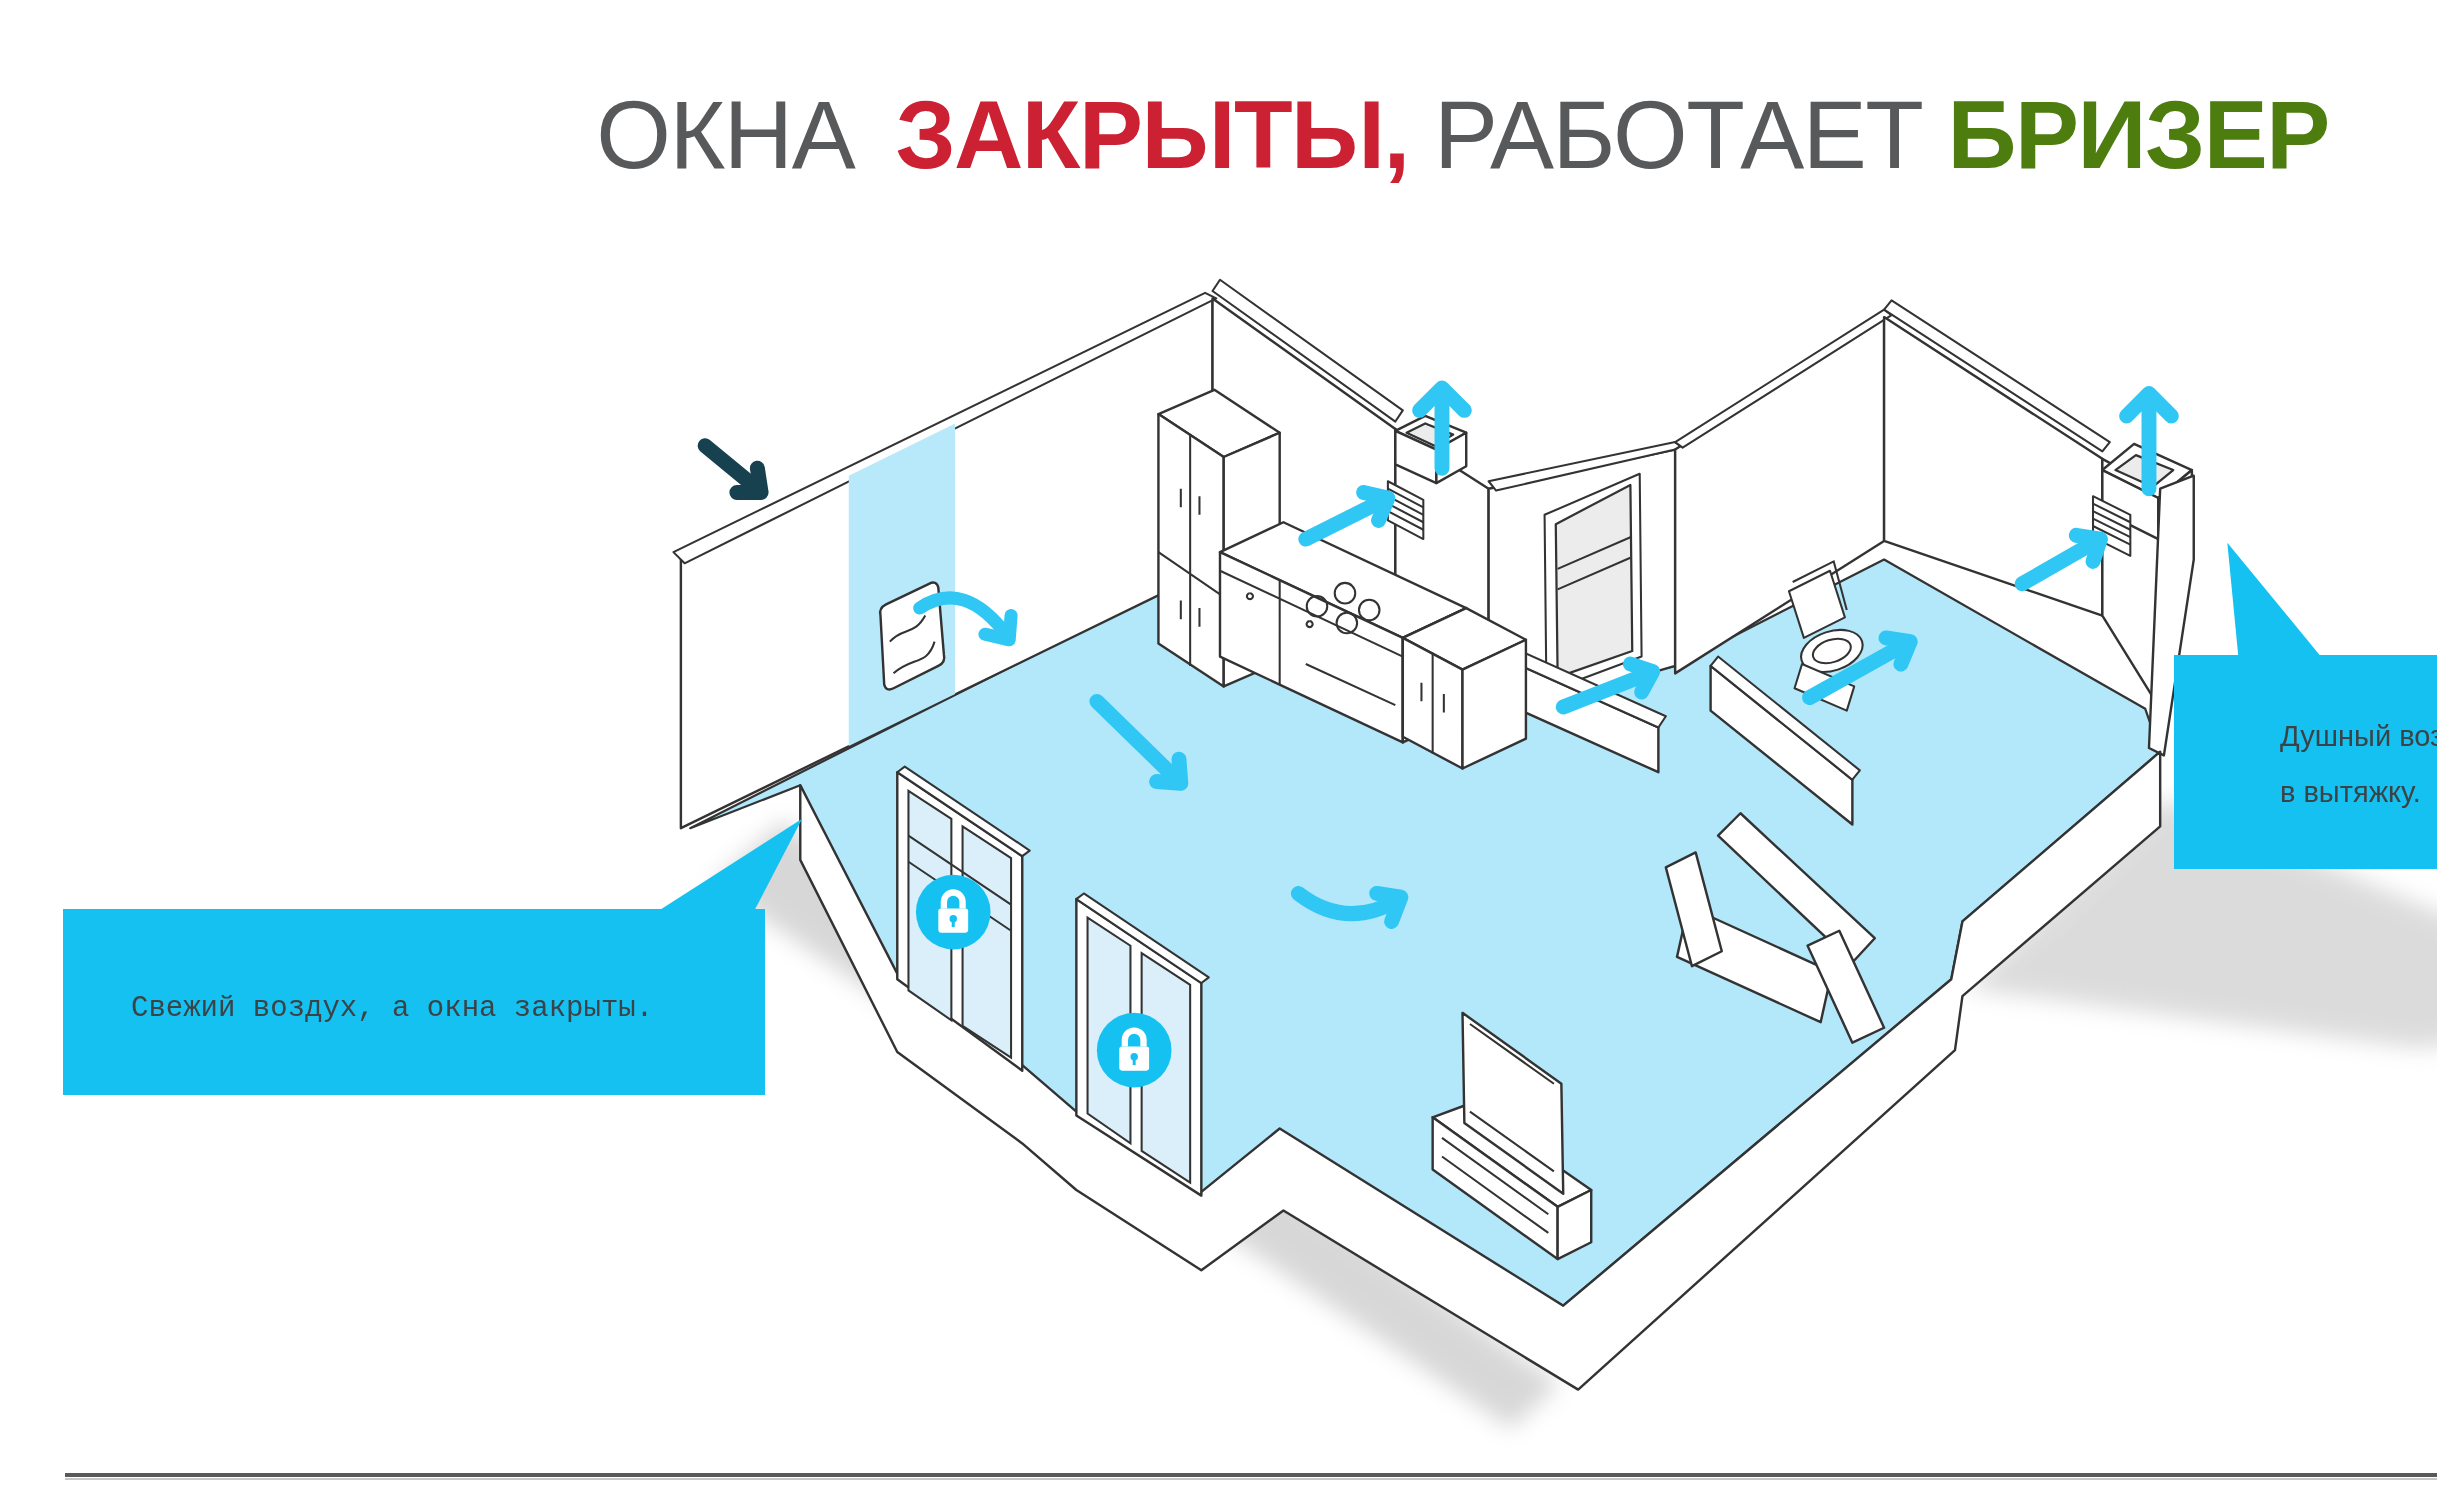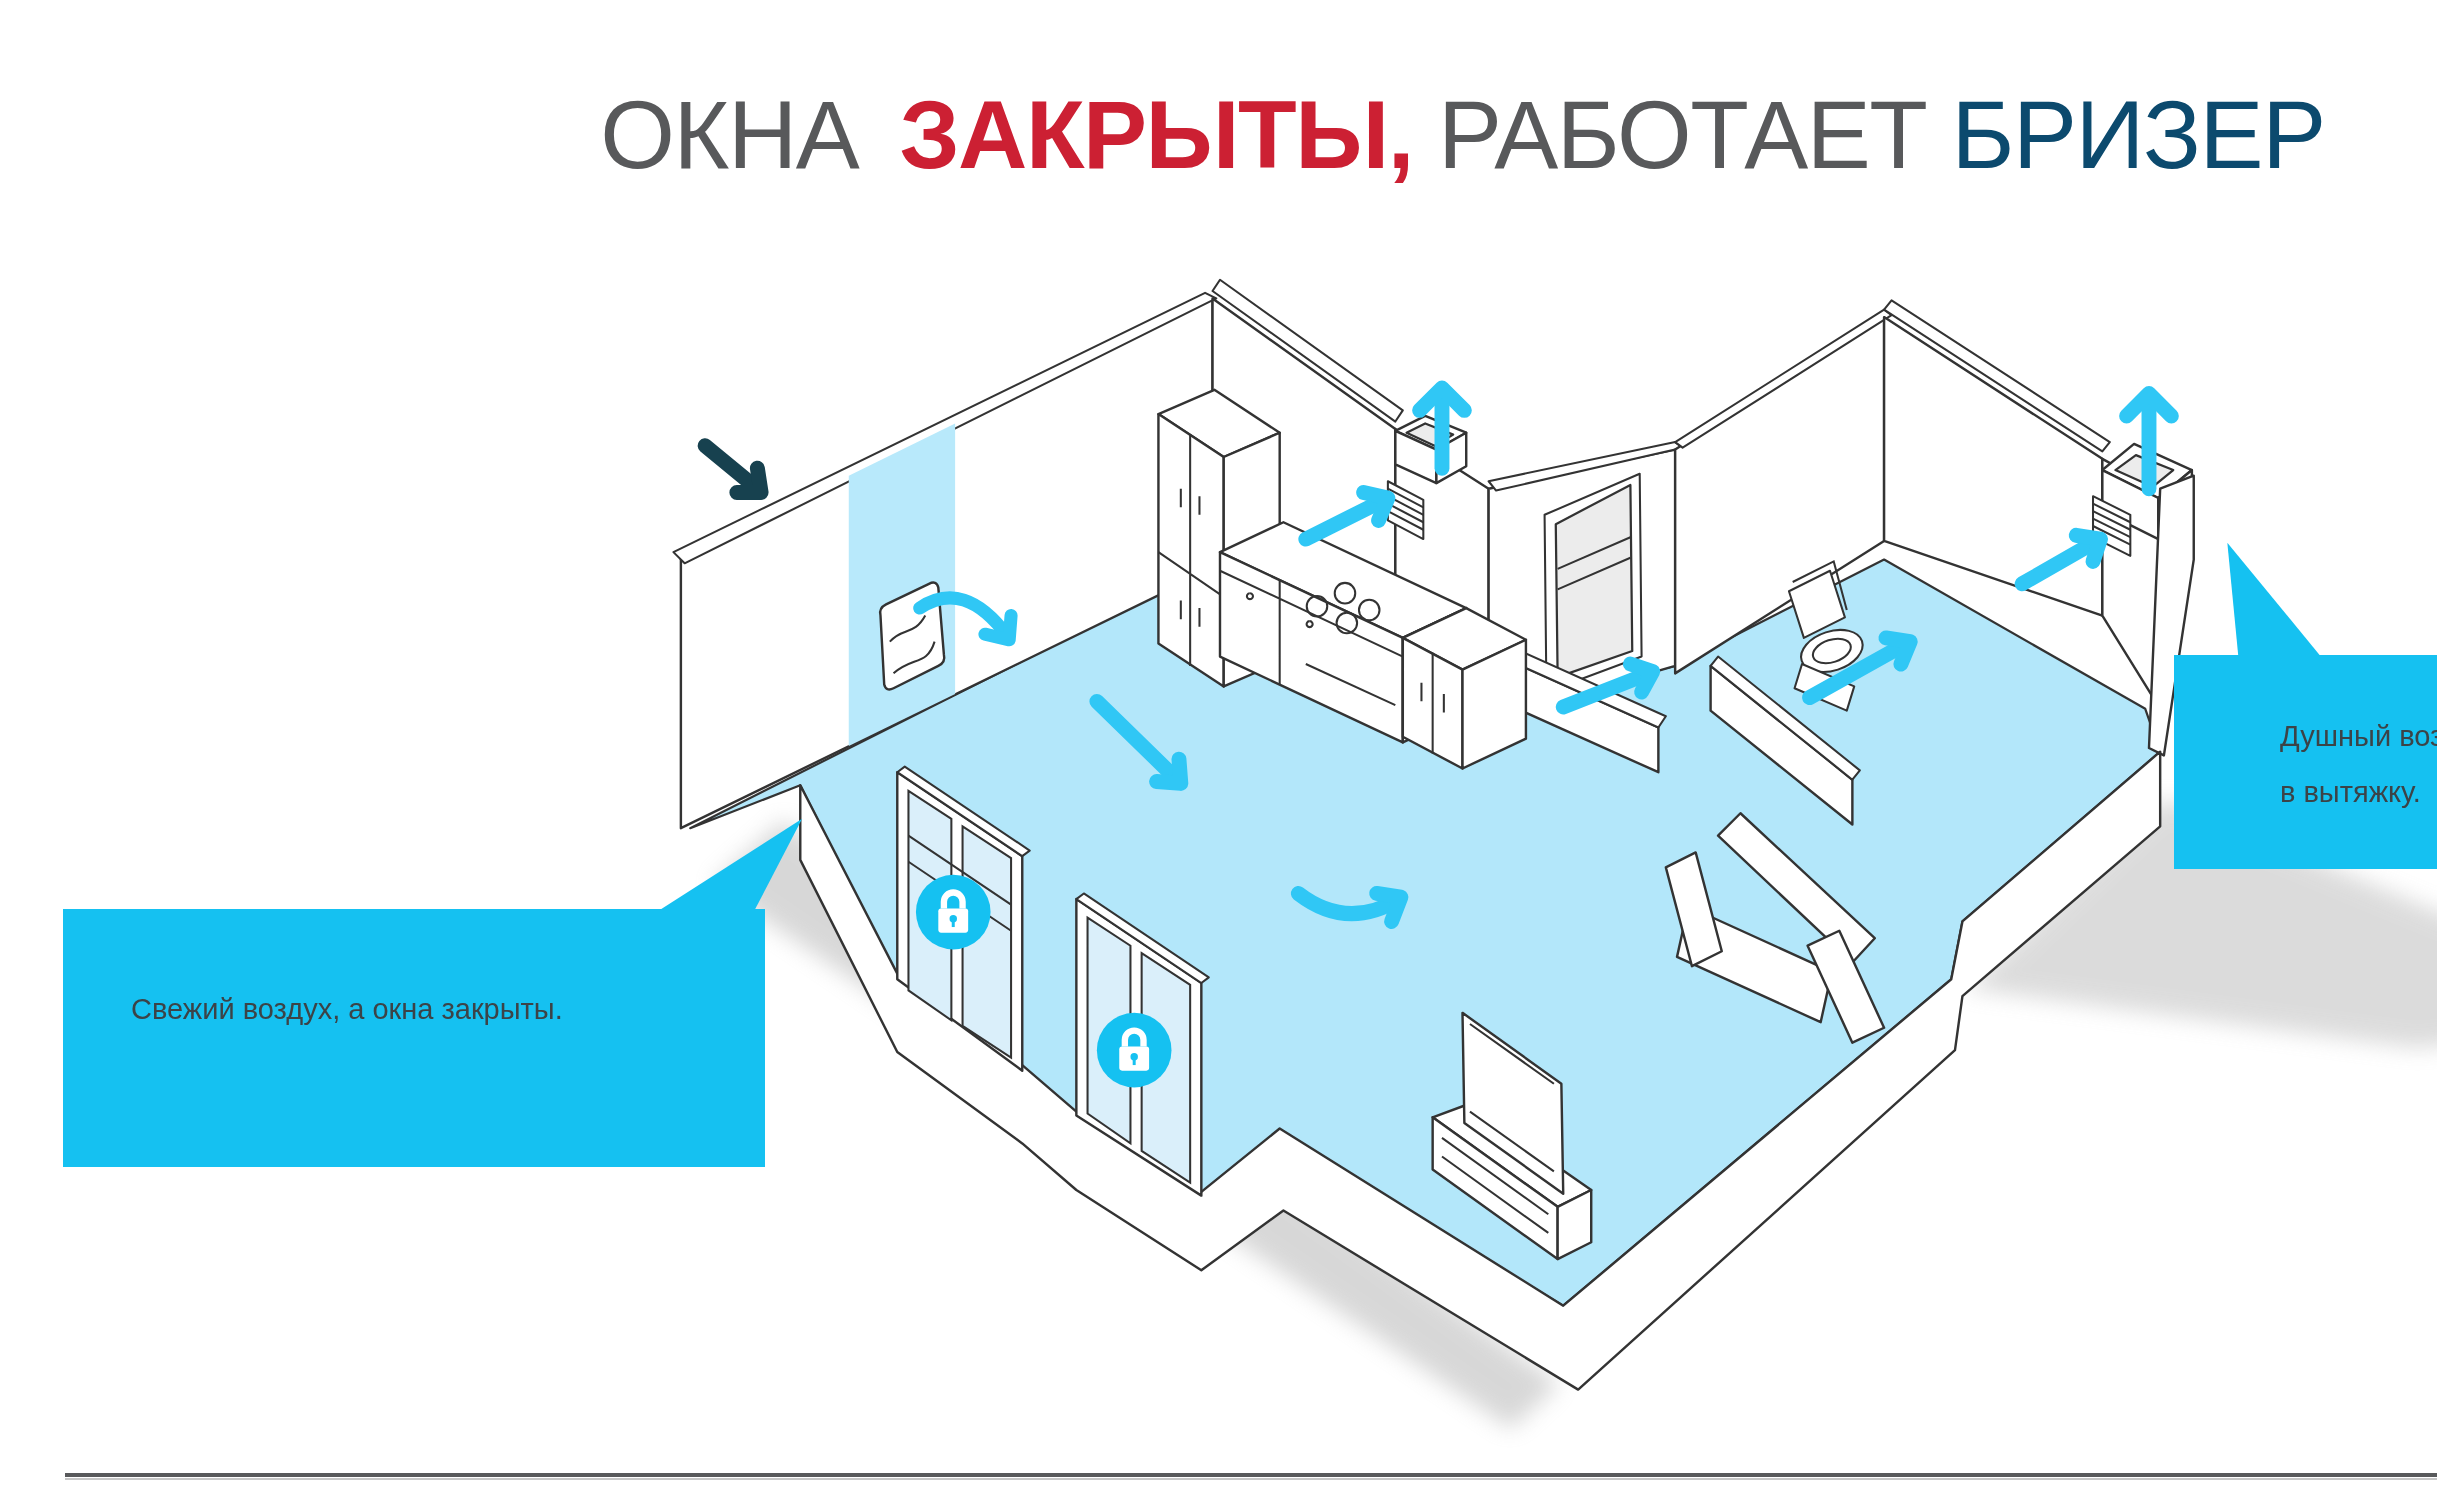--- a/index.html
+++ b/index.html
@@ -1,26 +1,26 @@
 <!DOCTYPE html>
 <html style="font-size:7.8px"><head>
 <meta charset="utf-8">
 <style>
   html,body{margin:0;padding:0;background:#fff;}
   #canvas{position:relative;width:2925px;height:1509px;background:#ffffff;overflow:hidden;
           font-family:"Liberation Sans","DejaVu Sans",sans-serif;}
   .title{position:absolute;left:0;top:82px;width:100%;text-align:center;
          font-size:96px;line-height:1.1;color:#58595b;letter-spacing:-1.5px;white-space:nowrap;}
   .title .t-red{color:#cc2033;font-weight:800;margin-left:16px;}
-  .title .t-blue{color:#0c4a6e;font-weight:400;}
+  .title .t-blue{color:#4d7c0f;font-weight:700;}
   .title .t-gray{font-weight:400;}
   .callout{position:absolute;background:#15c1f1;color:#3c4347;
            font-size:29px;line-height:56px;}
   .callout .c-inner{position:absolute;}
-  #callout-left{left:63px;top:909px;width:702px;height:258px;}
+  #callout-left{left:63px;top:909px;width:702px;height:186px;font-family:Liberation Mono, monospace;}
   #callout-left .c-inner{left:68px;top:72px;}
   #callout-right{left:2174px;top:655px;width:681px;height:214px;}
   #callout-right .c-inner{left:106px;top:53px;}
   .divider{position:absolute;left:65px;top:1473px;width:2793px;height:4.4px;background:#58595b;}
   .divider-light{position:absolute;left:65px;top:1478px;width:2793px;height:2px;background:#c6c6c6;}
   svg{position:absolute;left:0;top:0;}
   .wall{fill:#ffffff;stroke:#333333;stroke-width:1.3;stroke-linejoin:round;}
   .thin{fill:#ffffff;stroke:#333333;stroke-width:1.1;stroke-linejoin:round;}
   .glass{fill:#daeffa;stroke:#333333;stroke-width:1.1;}
   .gray-fill{fill:#ececec;stroke:#333333;stroke-width:1.2;stroke-linejoin:round;}

